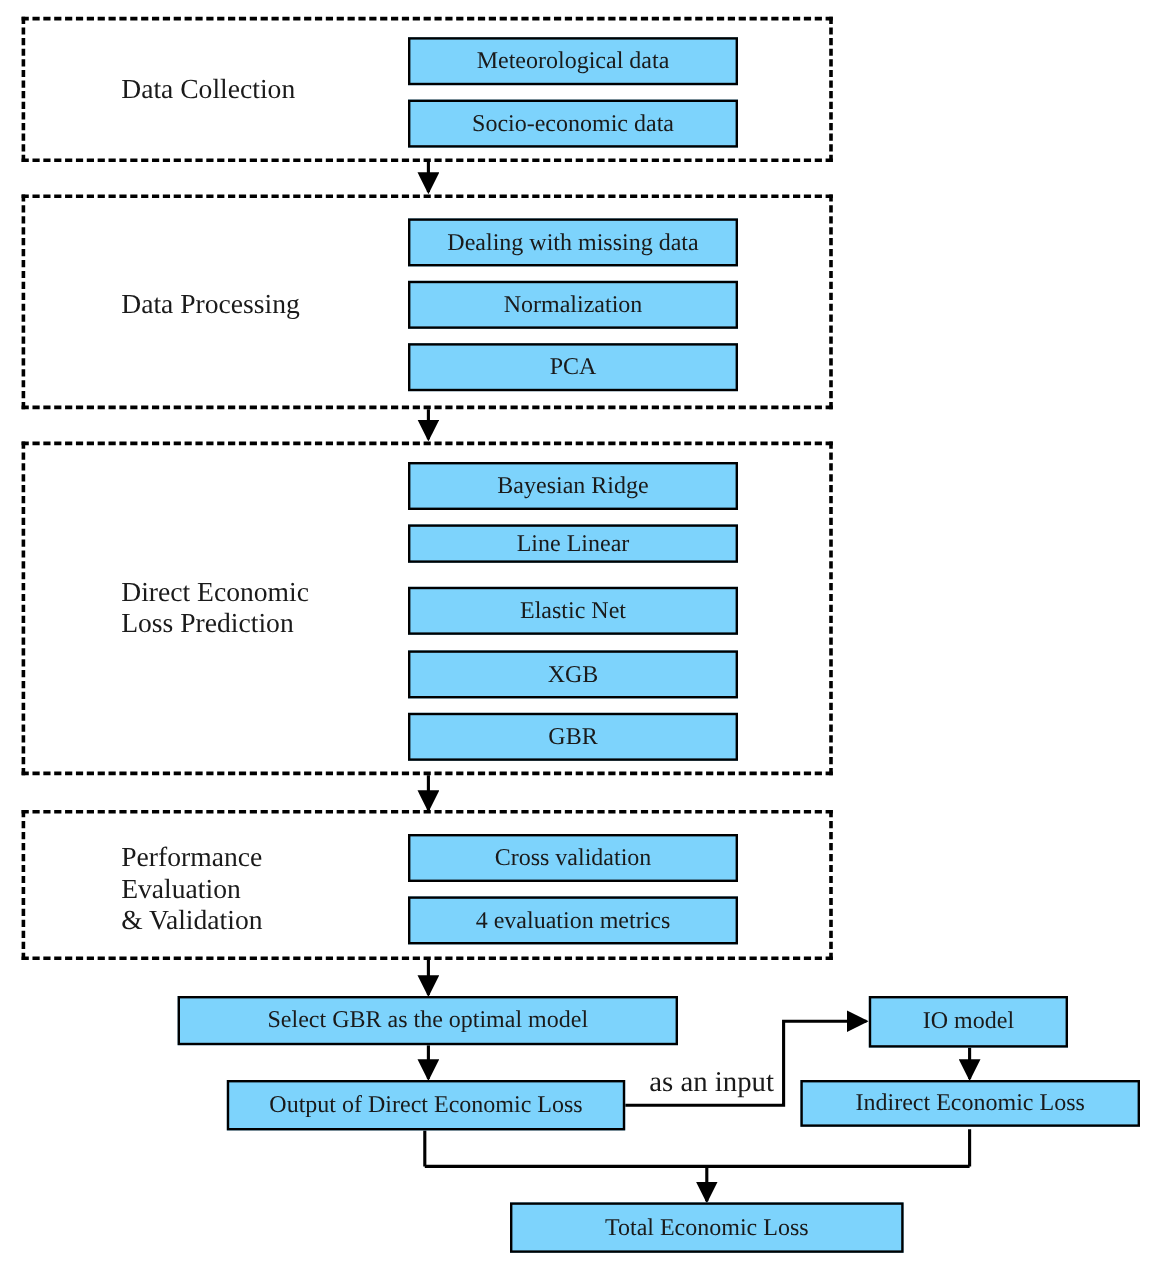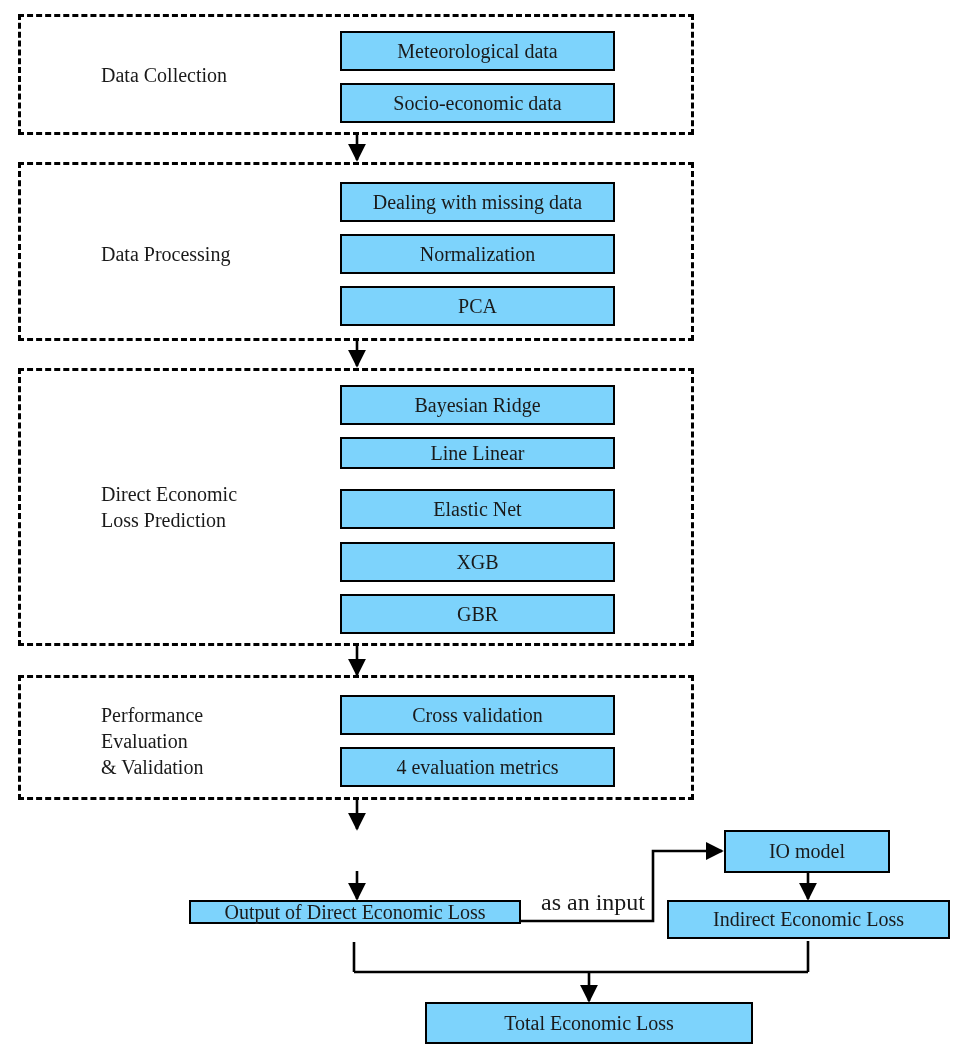--- a/index.html
+++ b/index.html
@@ -23,21 +23,21 @@
     height: 1056px;
     pointer-events: none;
   }
   .stage {
     position: absolute;
     box-sizing: border-box;
     border: 3px dashed #000000;
   }
   .stage-label {
     position: absolute;
-    font-size: 20px;
+    font-size: 23px;
     line-height: 26px;
     color: #1a1a1a;
     white-space: pre-line;
     text-align: left;
   }
   .node {
     position: absolute;
     box-sizing: border-box;
     border: 2px solid #000000;
     background: #7dd3fc;
@@ -114,22 +114,23 @@
   <div class="node" style="left:340px; top:542px; width:275px; height:40px;">XGB</div>
   <div class="node" style="left:340px; top:594px; width:275px; height:40px;">GBR</div>
 
   <div class="stage" style="left:18px; top:675px; width:676px; height:125px;"></div>
   <div class="stage-label" style="left:101px; top:702px; width:230px;">Performance
 Evaluation
 &amp; Validation</div>
   <div class="node" style="left:340px; top:695px; width:275px; height:40px;">Cross validation</div>
   <div class="node" style="left:340px; top:747px; width:275px; height:40px;">4 evaluation metrics</div>
 
+  <div class="node" style="left:148px; top:830px; width:417px; height:41px;">Select GBR as the optimal model</div>
 
-  <div class="node" style="left:189px; top:900px; width:332px; height:24px;">Output of Direct Economic Loss</div>
+  <div class="node" style="left:189px; top:900px; width:332px; height:42px;">Output of Direct Economic Loss</div>
 
   <div class="node" style="left:724px; top:830px; width:166px; height:43px;">IO model</div>
 
   <div class="node" style="left:667px; top:900px; width:283px; height:39px;">Indirect Economic Loss</div>
 
   <div class="node" style="left:425px; top:1002px; width:328px; height:42px;">Total Economic Loss</div>
 
   <div class="edge-label" style="left:538px; top:889px;">as an input</div>
 
 </div>

